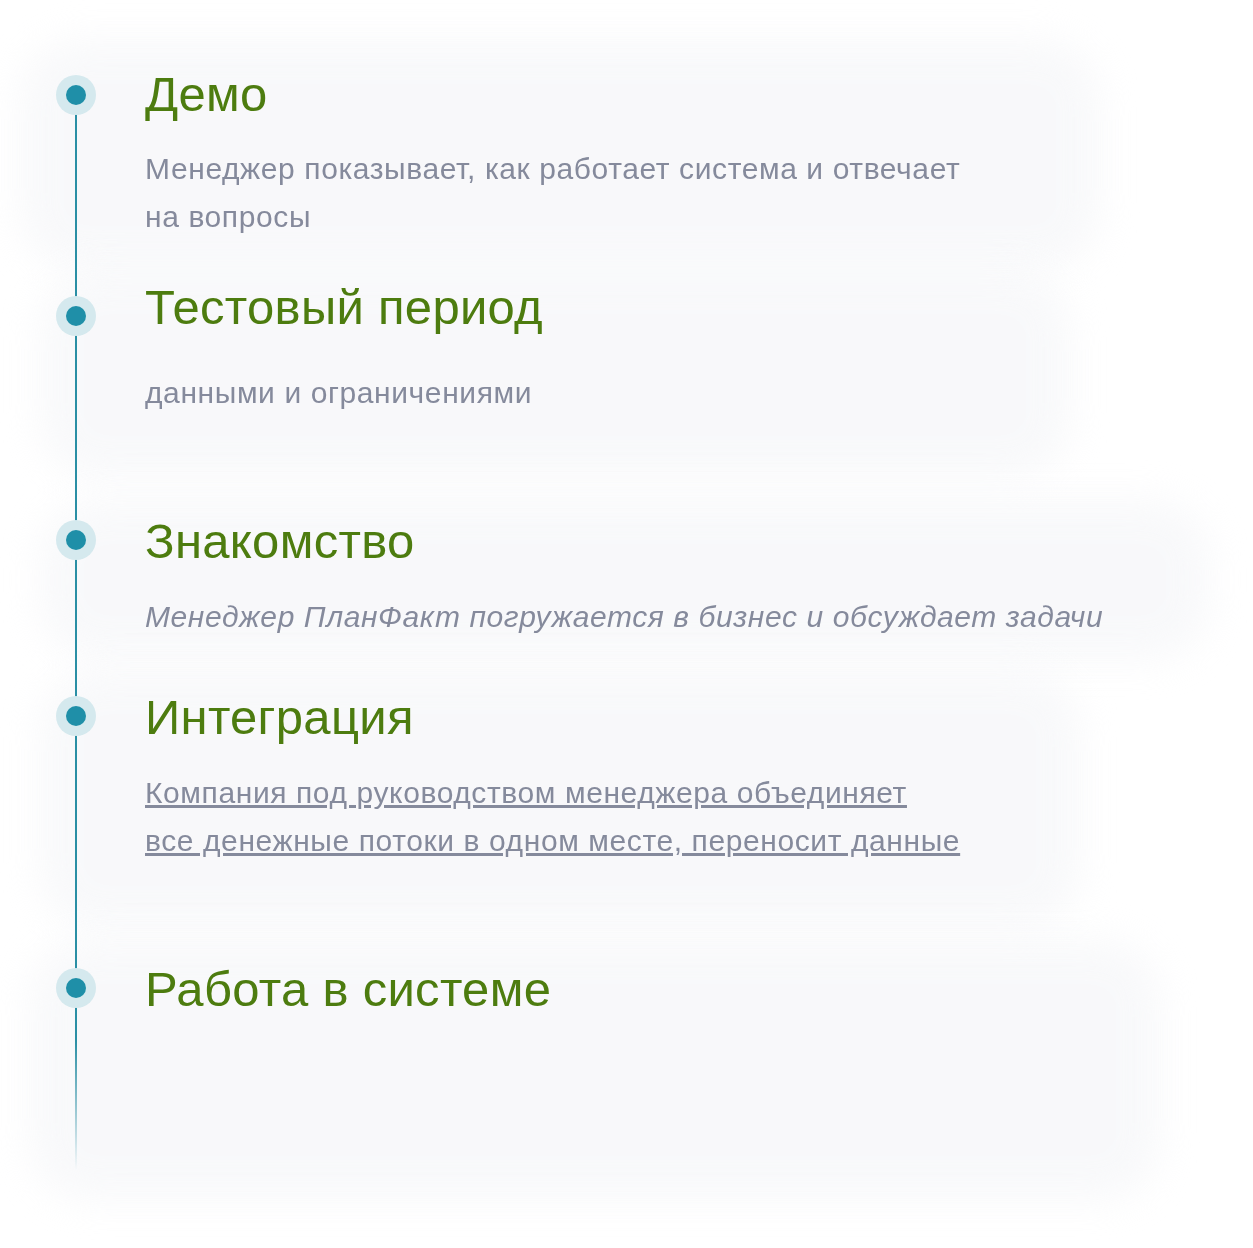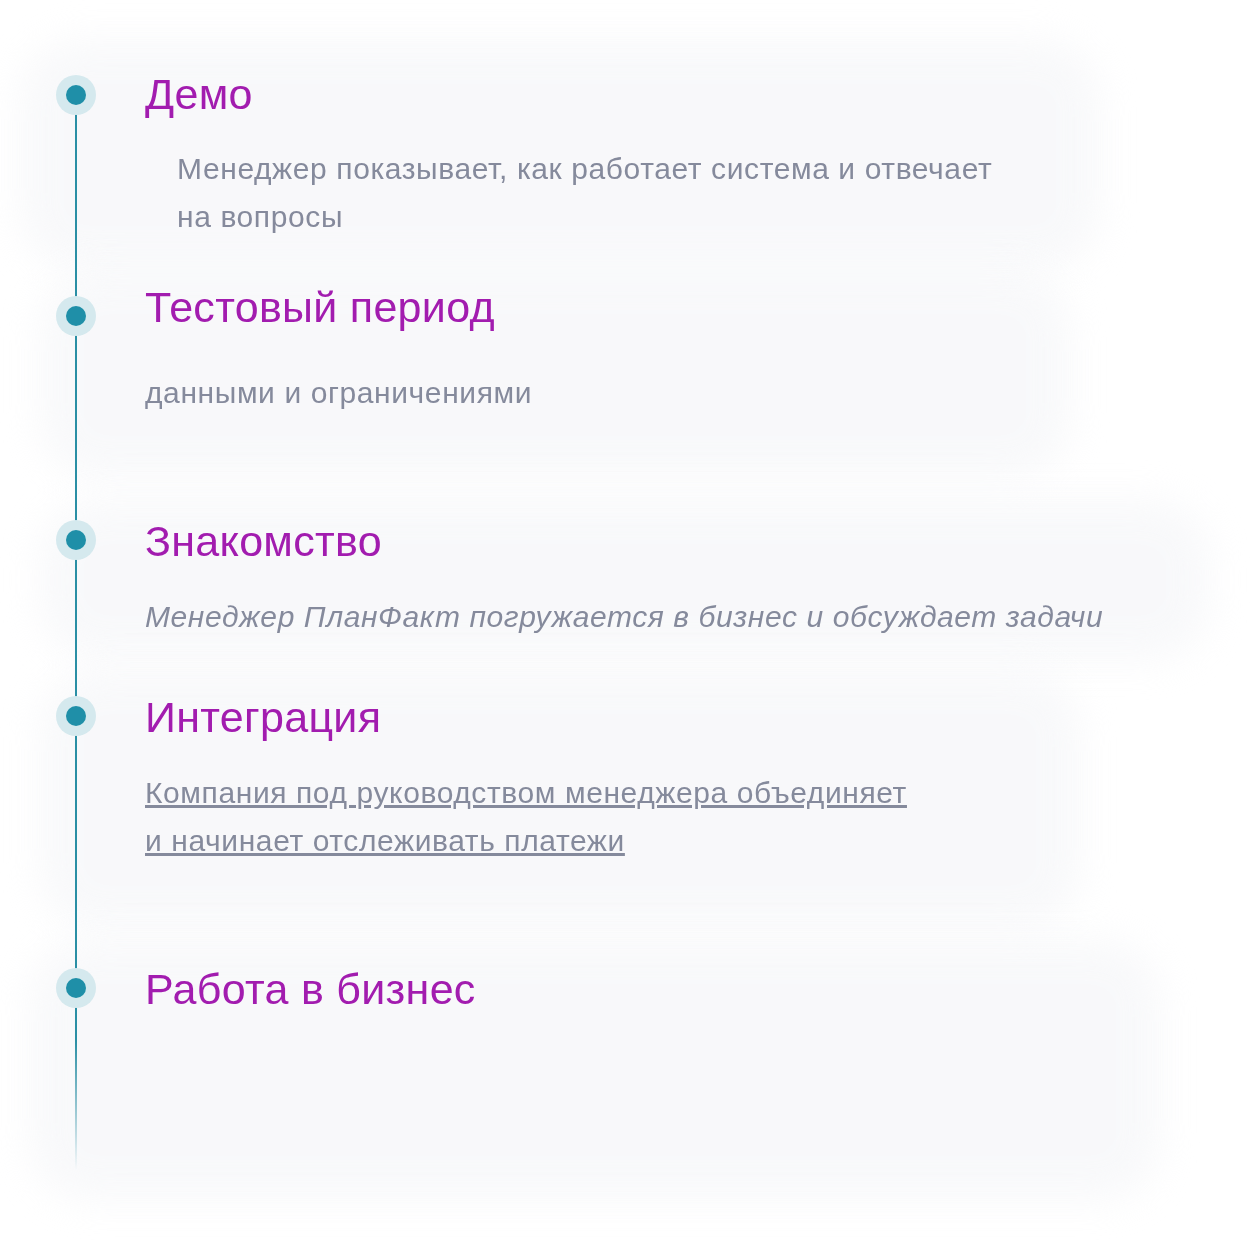--- a/index.html
+++ b/index.html
@@ -17,22 +17,22 @@
   .step { position: absolute; left: 0; width: 1253px; }
   .dot-outer {
     position: absolute; left: 56px; width: 40px; height: 40px; border-radius: 50%;
     background: #d5e9ee;
   }
   .dot-inner {
     position: absolute; left: 10px; top: 10px; width: 20px; height: 20px; border-radius: 50%;
     background: #1f8fa8;
   }
   .step-title {
-    position: absolute; left: 145px; margin: 0; font-size: 43px; font-weight: normal;
-    color: #a21caf; letter-spacing: 0.3px; line-height: 46px; white-space: nowrap;
+    position: absolute; left: 145px; margin: 0; font-size: 49px; font-weight: normal;
+    color: #4d7c0f; letter-spacing: 0.3px; line-height: 46px; white-space: nowrap;
   }
   .step-desc {
     position: absolute; left: 145px; margin: 0; font-size: 30px; color: #858a9c;
     letter-spacing: 0.6px; line-height: 48px; white-space: nowrap;
   }
   .step-desc span { display: block; }
 </style>
 </head>
 <body>
 
@@ -44,21 +44,21 @@
 
 <div class="timeline-line"></div>
 
 <div>
 
   <div class="step" style="top:0;">
     <div class="dot-outer" style="top:75px;">
         <div class="dot-inner"></div>
       </div>
     <h2 class="step-title" style="top:71px;">Демо</h2>
-    <p class="step-desc" style="top:145px;margin-left:32px;">
+    <p class="step-desc" style="top:145px;">
       <span>Менеджер показывает, как работает система и отвечает</span>
       <span>на вопросы</span>
     </p>
   </div>
 
   <div class="step" style="top:0;">
     <div class="dot-outer" style="top:296px;">
         <div class="dot-inner"></div>
       </div>
     <h2 class="step-title" style="top:284px;">Тестовый период</h2>
@@ -77,25 +77,25 @@
     </p>
   </div>
 
   <div class="step" style="top:0;">
     <div class="dot-outer" style="top:696px;">
         <div class="dot-inner"></div>
       </div>
     <h2 class="step-title" style="top:694px;">Интеграция</h2>
     <p class="step-desc" style="top:769px;text-decoration:underline;">
       <span>Компания под руководством менеджера объединяет</span>
-      <span>и начинает отслеживать платежи</span>
+      <span>все денежные потоки в одном месте, переносит данные</span>
     </p>
   </div>
 
   <div class="step" style="top:0;">
     <div class="dot-outer" style="top:968px;">
         <div class="dot-inner"></div>
       </div>
-    <h2 class="step-title" style="top:966px;">Работа в бизнес</h2>
+    <h2 class="step-title" style="top:966px;">Работа в системе</h2>
     <p class="step-desc" style="top:1041px;">
     </p>
   </div>
 </div>
 
 </body></html>

